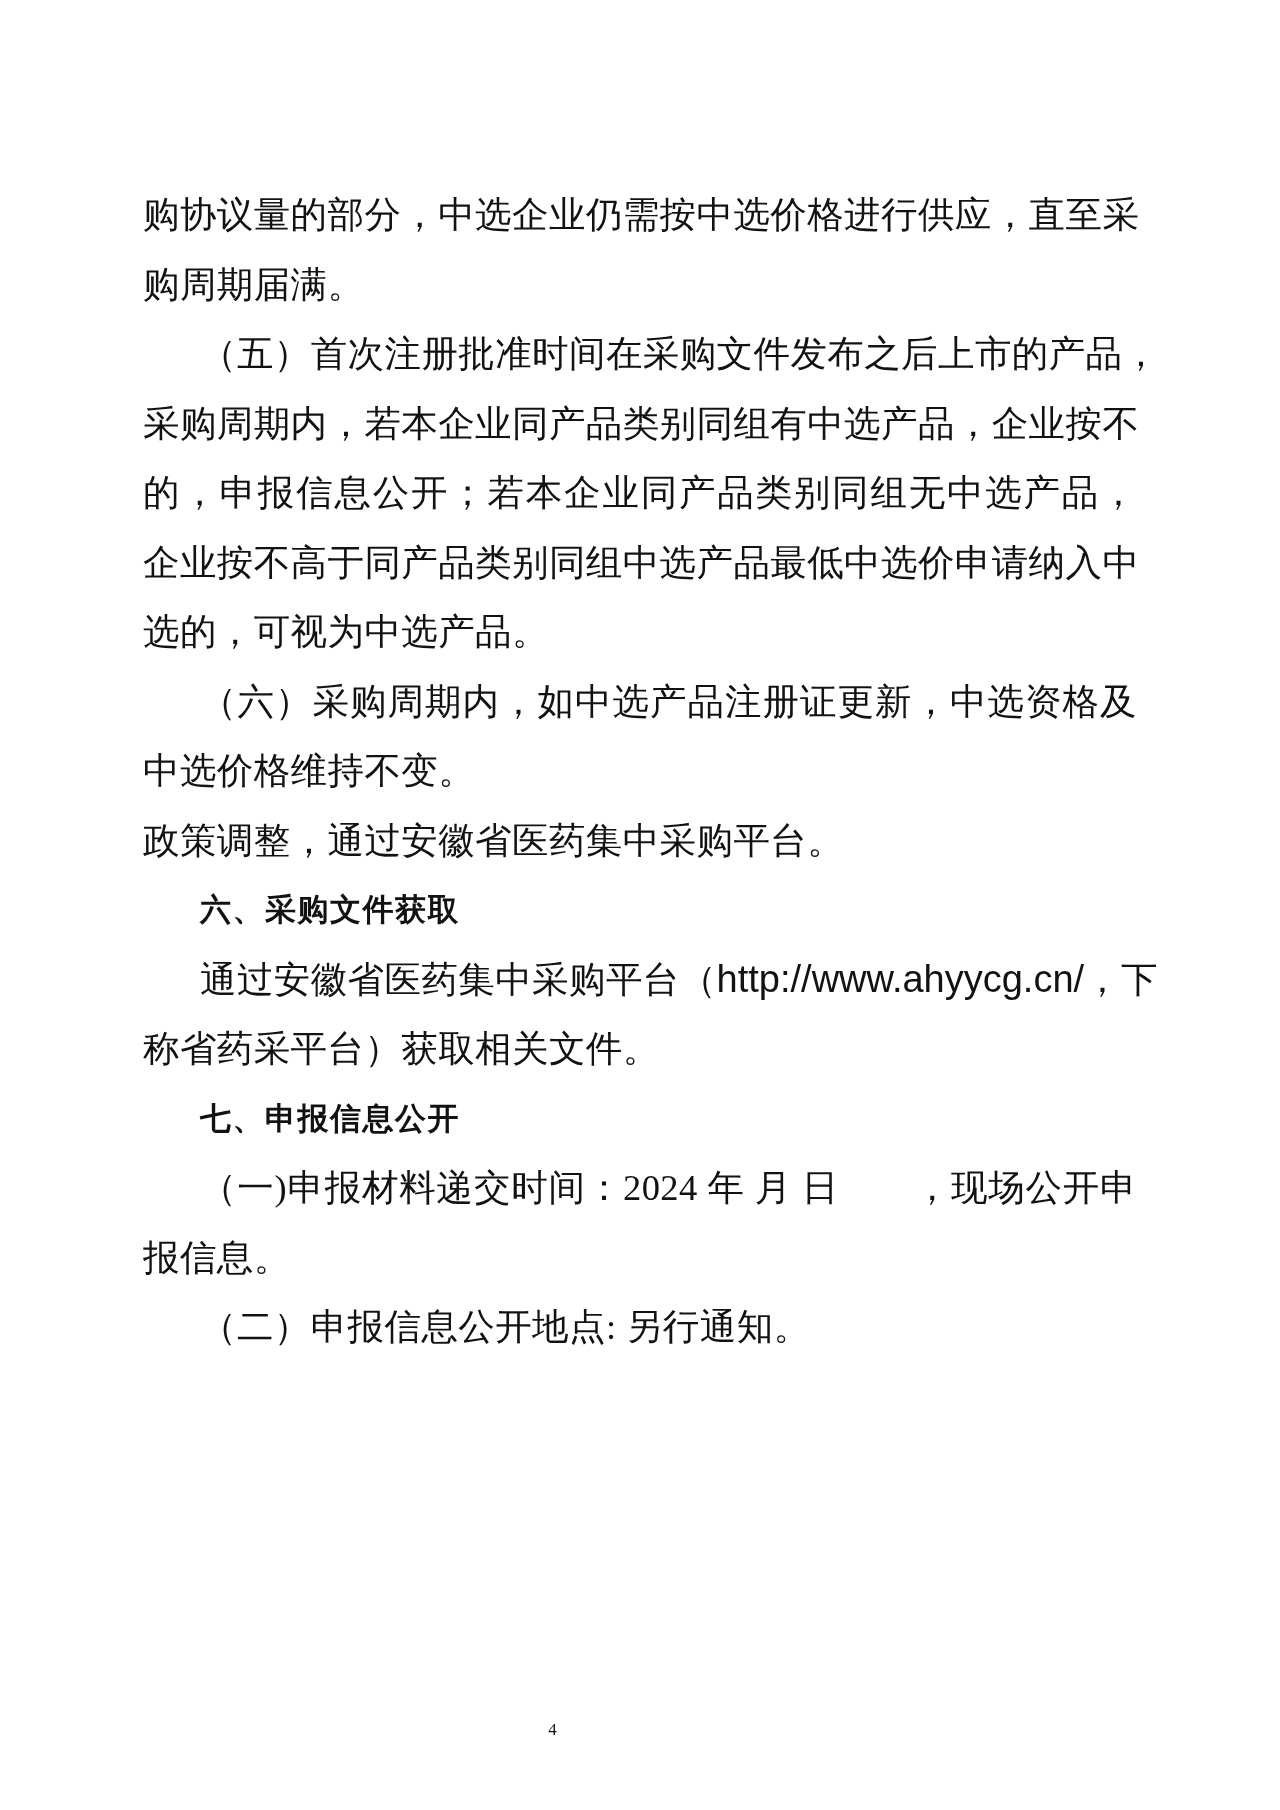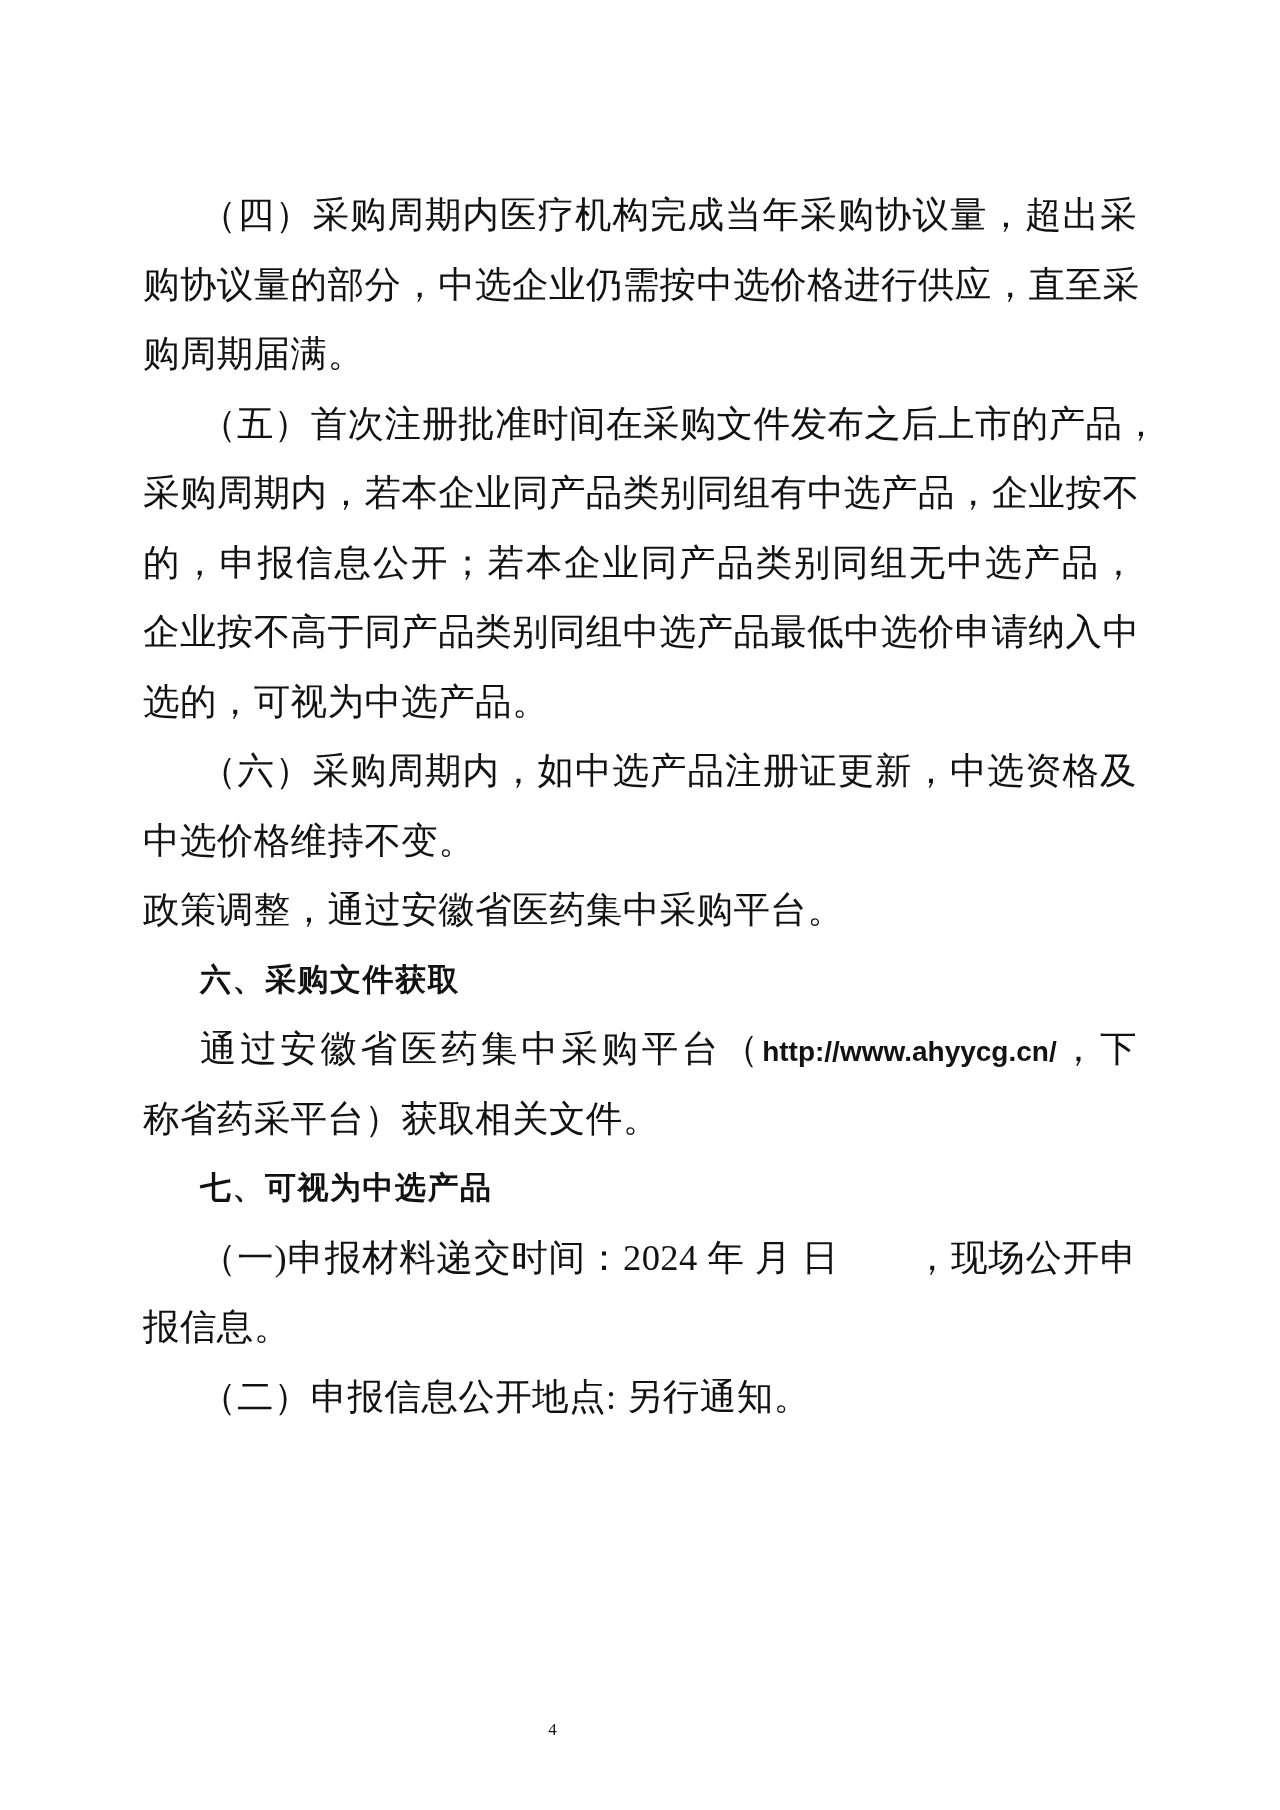--- a/index.html
+++ b/index.html
@@ -37,42 +37,40 @@
   .line.heading {
     font-family: "Liberation Sans", "DejaVu Sans", sans-serif;
     font-weight: 700;
     font-size: 31px;
     letter-spacing: 1.5px;
     text-align-last: left;
     text-indent: 57px;
   }
   .url-text {
     font-family: "Liberation Sans", "DejaVu Sans", sans-serif;
-    font-size: 28px;
+    font-size: 38px;
     letter-spacing: 0;
-    font-weight: bold;
   }
   .page-number {
     position: absolute;
     left: 0;
     top: 1720px;
     width: 1105px;
     text-align: center;
     font-size: 17px;
     color: #121212;
     font-family: "Liberation Serif", "DejaVu Serif", serif;
   }
 </style>
 </head>
 <body>
 
 <div class="page">
   <div class="content">
 
-    <div class="line first">（四）采购周期内医疗机构完成当年采购协议量，超出采</div>
     <div class="line">购协议量的部分，中选企业仍需按中选价格进行供应，直至采</div>
     <div class="line short">购周期届满。</div>
 
     <div class="line first">（五）首次注册批准时间在采购文件发布之后上市的产品，</div>
     <div class="line">采购周期内，若本企业同产品类别同组有中选产品，企业按不</div>
     <div class="line">的，申报信息公开；若本企业同产品类别同组无中选产品，</div>
     <div class="line">企业按不高于同产品类别同组中选产品最低中选价申请纳入中</div>
     <div class="line short">选的，可视为中选产品。</div>
 
     <div class="line first">（六）采购周期内，如中选产品注册证更新，中选资格及</div>
@@ -80,21 +78,21 @@
 
     <div class="line short">政策调整，通过安徽省医药集中采购平台。</div>
 
     <div class="line heading short">六、采购文件获取</div>
 
     <div class="line first">
       <span>通过安徽省医药集中采购平台（</span><span class="url-text">http://www.ahyycg.cn/</span><span>，下</span>
     </div>
     <div class="line short">称省药采平台）获取相关文件。</div>
 
-    <div class="line heading short">七、可视为中选产品</div>
+    <div class="line heading short">七、申报信息公开</div>
 
     <div class="line first">（一)申报材料递交时间：2024 年 月 日　　，现场公开申</div>
     <div class="line short">报信息。</div>
 
     <div class="line first short">（二）申报信息公开地点: 另行通知。</div>
 
   </div>
 
   <div class="page-number">4</div>
 </div>

